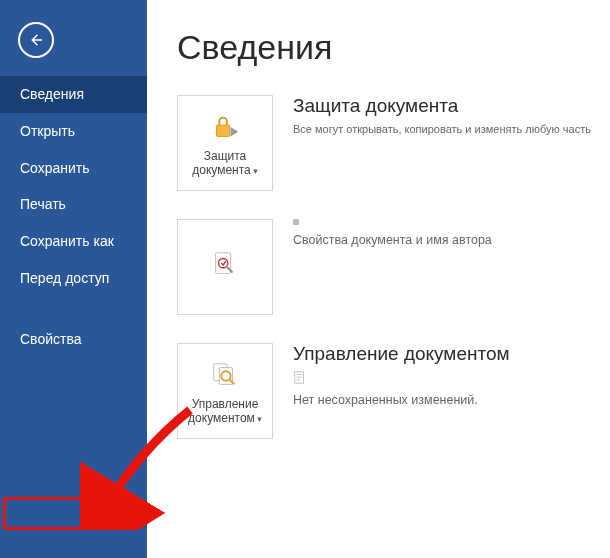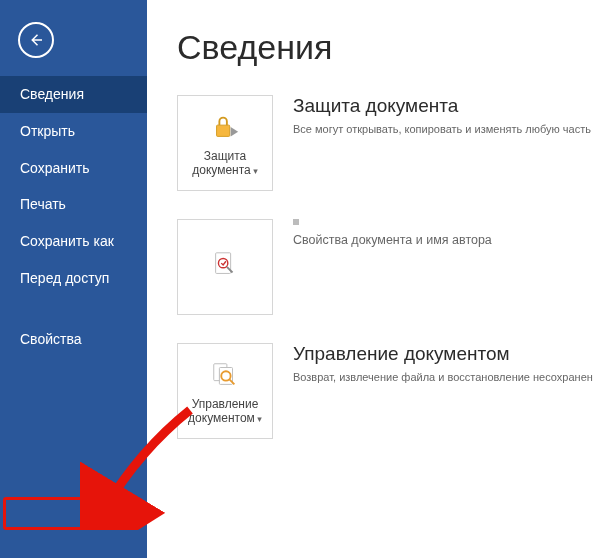--- a/index.html
+++ b/index.html
@@ -149,21 +149,27 @@
           <rect x="4" y="4" width="14" height="18" rx="1" fill="#fff" stroke="#bbb"></rect>
           <rect x="10" y="8" width="14" height="18" rx="1" fill="#fff" stroke="#bbb"></rect>
           <circle cx="17" cy="17" r="5" fill="none" stroke="#e89b2f" stroke-width="2"></circle>
           <path d="M21 21l5 5" stroke="#e89b2f" stroke-width="2"></path>
         </svg>
       </div>
       <div class="tlabel">Управление документом</div>
     </div>
     <div class="section-body">
       <div class="section-title">Управление документом</div>
-      <div class="section-desc">Возврат, извлечение файла и восстановление несохранен</div>
+      <div class="sub-row">
+        <svg class="mini-icon" viewBox="0 0 16 16">
+            <rect x="2" y="1" width="10" height="13" fill="none" stroke="#bbb"></rect>
+            <path d="M4 4h6M4 7h6M4 10h4" stroke="#bbb"></path>
+          </svg>
+        <span>Нет несохраненных изменений.</span>
+      </div>
     </div>
   </div>
 </div>
 
 <div class="highlight-box" style="left:3px; top:497px; width:117px; height:33px;"></div>
 
 <svg class="arrow" style="left:80px; top:400px;" width="120" height="130" viewBox="0 0 120 130">
   <defs>
     <marker id="ah" markerWidth="12" markerHeight="12" refX="3" refY="6" orient="auto">
       <path d="M0,0 L12,6 L0,12 Z" fill="#e6140a"></path>

